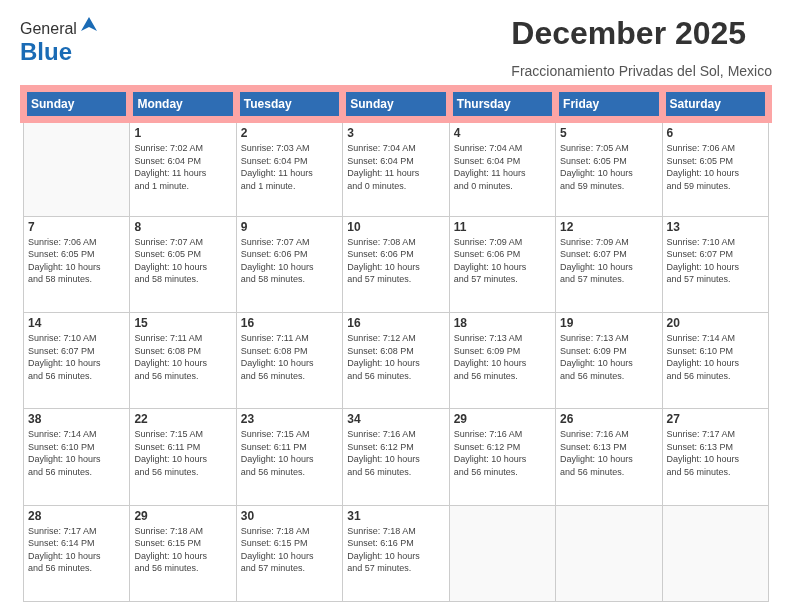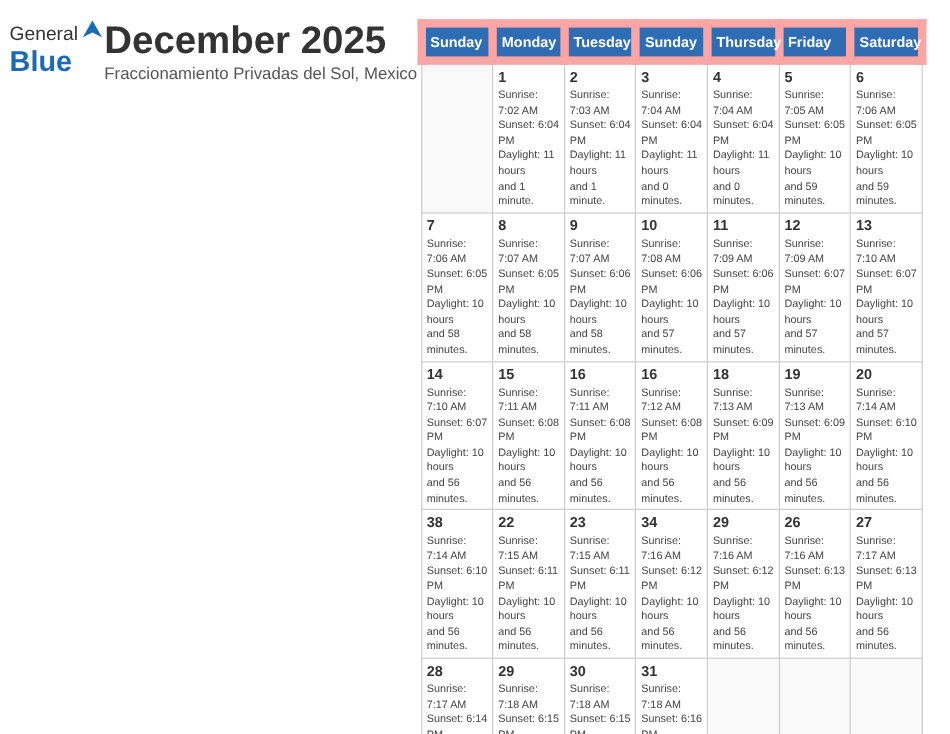--- a/index.html
+++ b/index.html
@@ -6,23 +6,23 @@
     body {
       width: 792px;
       height: 612px;
       font-family: Arial, sans-serif;
       background: #fff;
       overflow: hidden;
     }
     .page {
       width: 792px;
       height: 612px;
-      padding: 16px 20px 10px 8px;
+      padding: 16px 20px 10px 20px;
       display: flex;
-      flex-direction: row;
+      flex-direction: column;
     }
     .header {
       display: flex;
       align-items: flex-start;
       justify-content: space-between;
       margin-bottom: 6px;
     }
     .logo {
       display: flex;
       align-items: center;
@@ -41,21 +41,21 @@
     }
     .month-title {
       font-size: 32px;
       font-weight: bold;
       color: #333;
       line-height: 1.1;
     }
     .subtitle {
       font-size: 14px;
       color: #555;
-      margin-top: 2px;
+      margin-top: 12px;
     }
     .calendar {
       flex: 1;
       border: 1px solid #ccc;
       border-collapse: collapse;
       width: 100%;
       table-layout: fixed;
     }
     .calendar th {
       background: #2e6db4;

